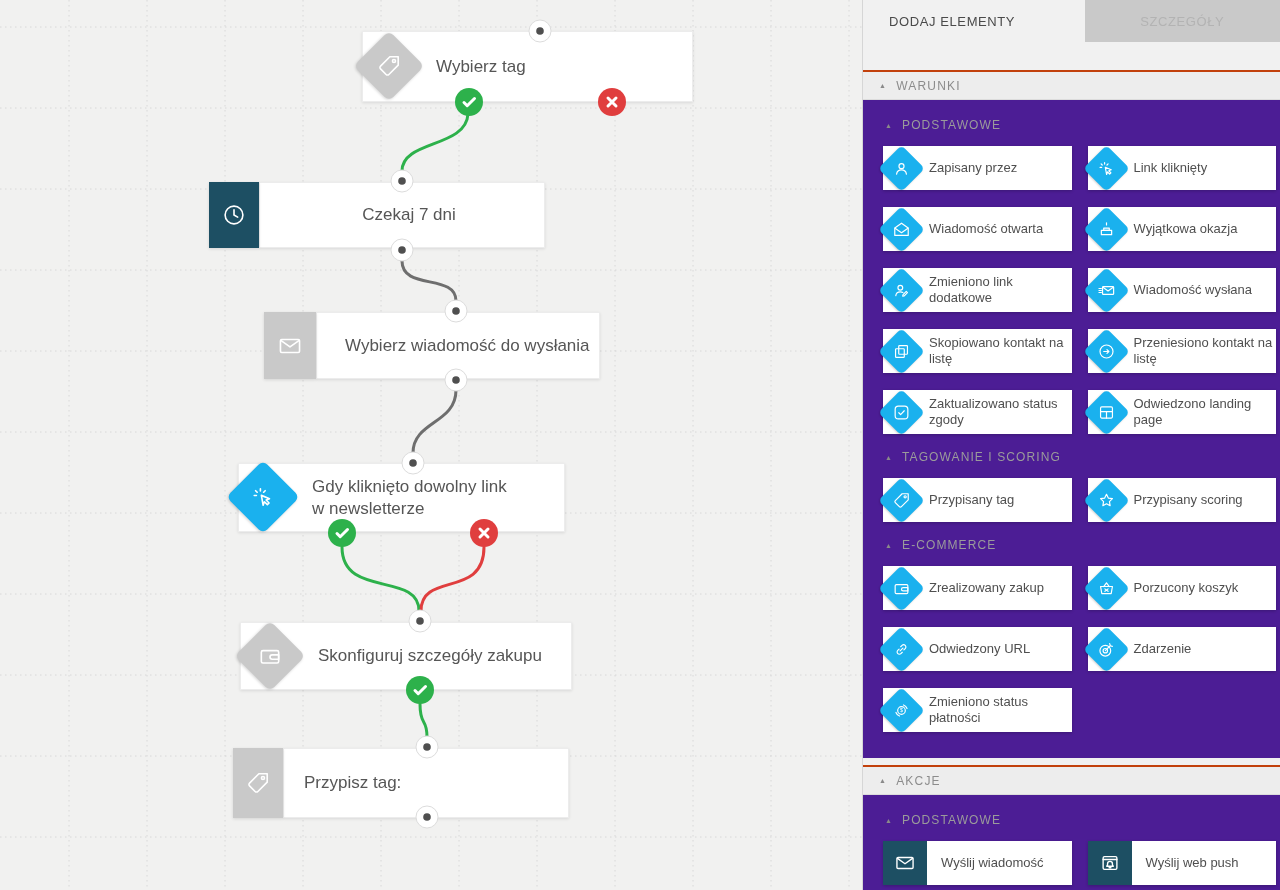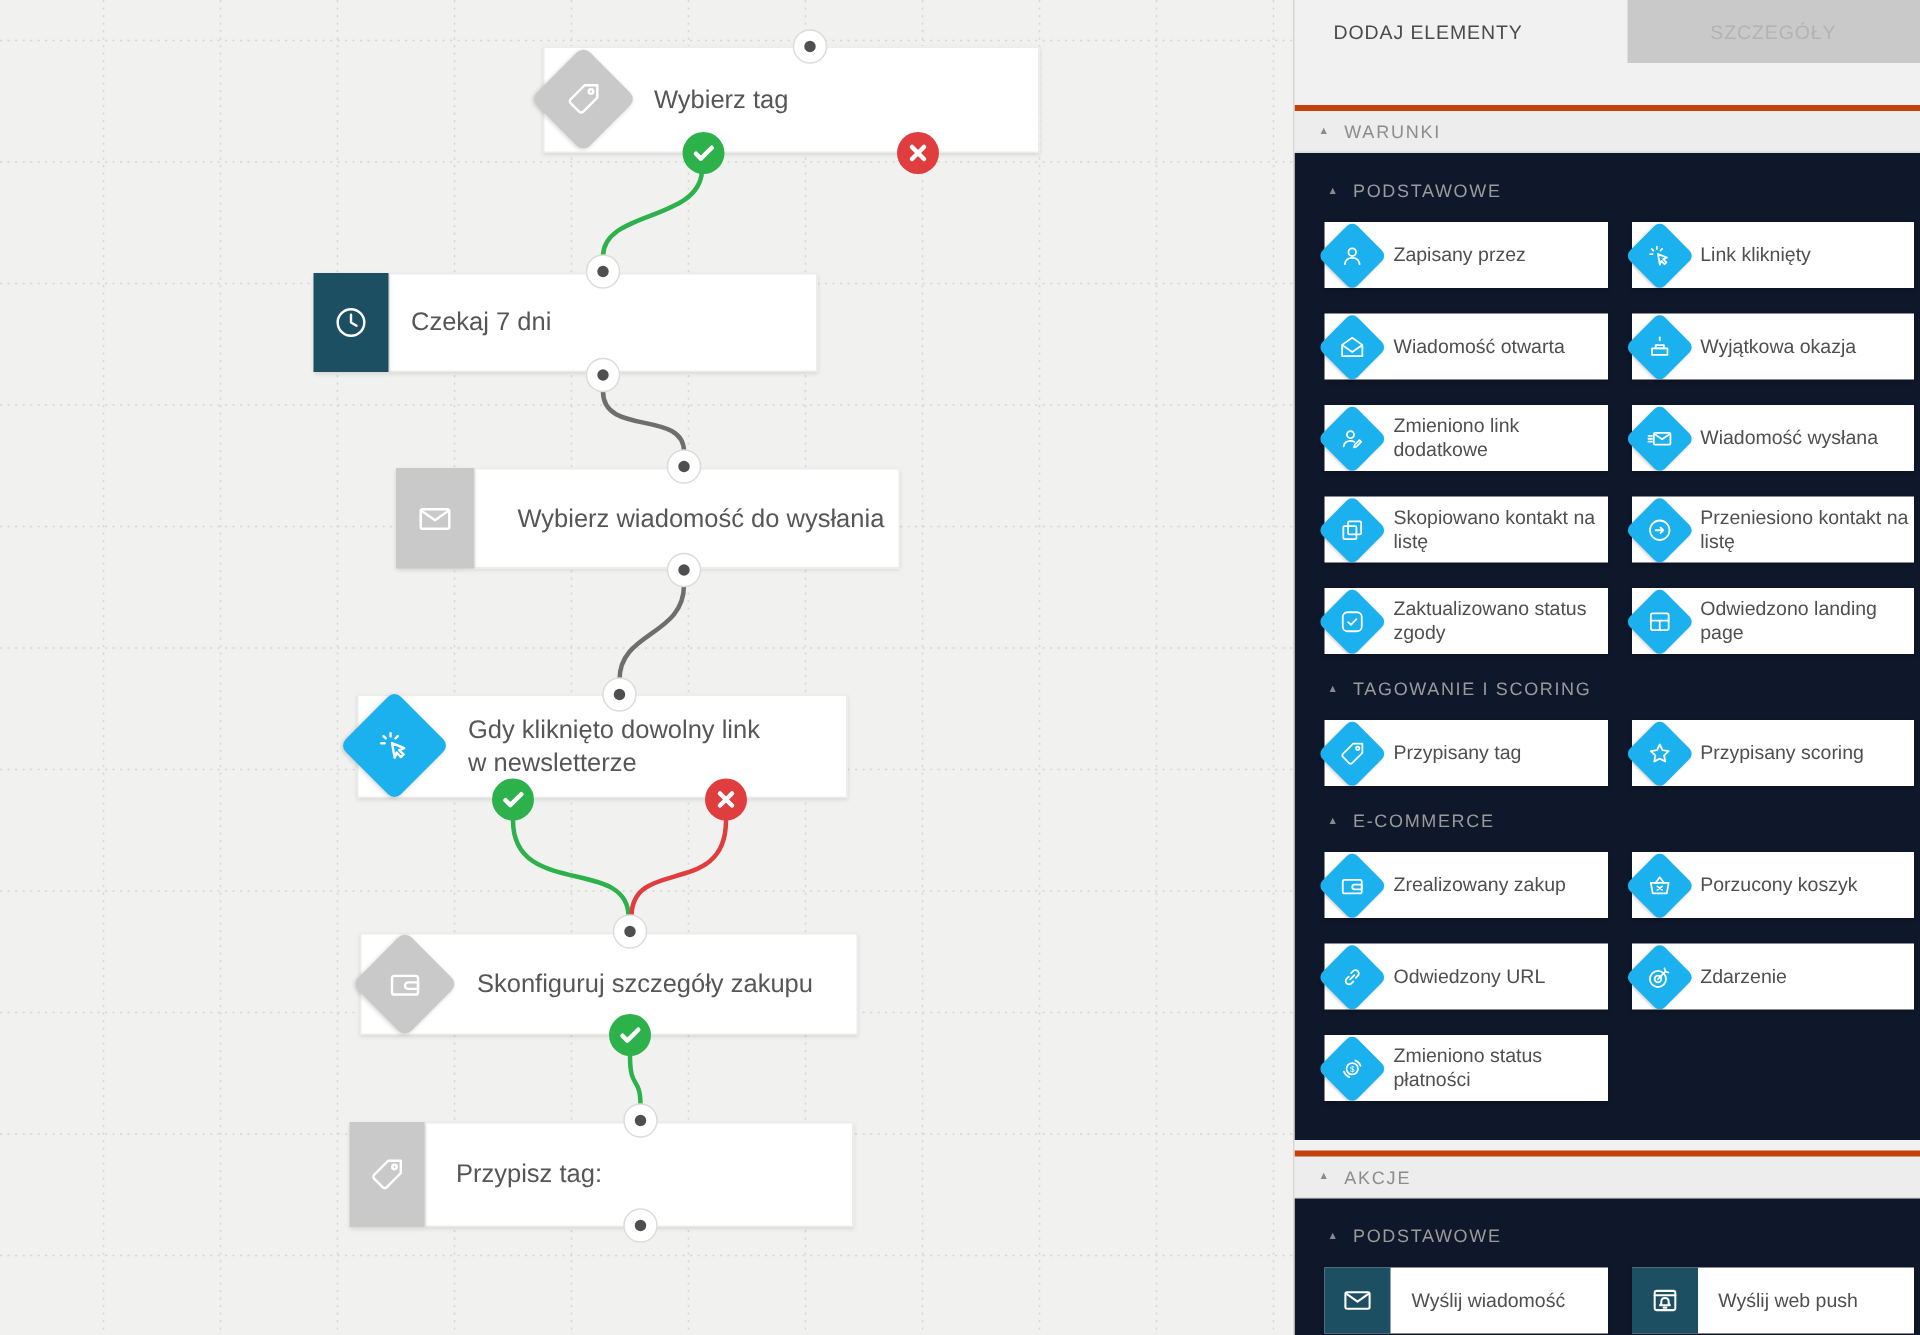--- a/index.html
+++ b/index.html
@@ -46,26 +46,26 @@
     background:var(--tab-inactive-bg,#c9c9c9);color:var(--tab-inactive-text,#b3b3b3);
     justify-content:center;padding-left:0;
   }
   #sections{display:flex;flex-direction:column;flex:1;}
   .section{display:flex;flex-direction:column;}
   .section:first-child .section-bar{margin-top:28px;}
   .section + .section{margin-top:7px;}
   .section:last-child{flex:1;}
   .section:last-child .group-panel{flex:1;}
   .section-bar{
-    height:27px;flex:none;background:#ededed;border-top:4px solid #c2410c;border-bottom:1px solid #dcdcdc;
+    height:27px;flex:none;background:#ededed;border-top:2px solid #c2410c;border-bottom:1px solid #dcdcdc;
     display:flex;align-items:center;padding-left:16px;
     font-size:12px;letter-spacing:1.2px;color:#8c8c8c;cursor:pointer;
   }
   .tri{font-size:7px;color:#8a8a8a;margin-right:9px;line-height:1;}
-  .group-panel{background:#0f172a;padding:12px 4px 26px 20px;}
+  .group-panel{background:#4c1d95;padding:12px 4px 26px 20px;}
   .sub-header{
     display:flex;align-items:center;font-size:12px;letter-spacing:1.1px;color:#9b9b9b;
     margin:6px 0 14px 2px;cursor:pointer;
   }
   .sub-header + .items{margin-top:0;}
   .items{display:grid;grid-template-columns:1fr 1fr;column-gap:16px;row-gap:17px;margin-bottom:16px;}
   .items:last-child{margin-bottom:0;}
   .item{
     position:relative;background:#fff;height:44px;box-sizing:border-box;
     box-shadow:0 1px 3px rgba(0,0,0,.22);display:flex;align-items:center;
@@ -115,21 +115,21 @@
   <div id="nodes">
       <div class="wf-node" style="left: 362px; top: 31px; width: 331px; height: 71px; padding-left: 73px;">
         <div class="wf-label">Wybierz tag</div>
       </div>
       <div class="wf-icon-diamond ic-gray" style="left: 364px; top: 41px; width: 50px; height: 50px;">
         <svg viewBox="0 0 24 24" width="26" height="26" class="glyph">
           <path d="M12.8 3.5H20.5V11.2L11.9 19.8a1.8 1.8 0 0 1-2.6 0L4.2 14.7a1.8 1.8 0 0 1 0-2.6Z"></path>
           <circle cx="16.6" cy="7.4" r="1.4"></circle>
         </svg>
       </div>
-      <div class="wf-node" style="left: 259px; top: 182px; width: 286px; height: 66px; padding-left: 14px;">
+      <div class="wf-node" style="left: 259px; top: 182px; width: 286px; height: 66px; padding-left: 14px; justify-content: center;">
         <div class="wf-label">Czekaj 7 dni</div>
       </div>
       <div class="wf-icon-square ic-dark" style="left: 209px; top: 182px; width: 50px; height: 66px;">
         <svg viewBox="0 0 24 24" width="26" height="26" class="glyph">
           <circle cx="12" cy="12" r="8.2"></circle>
           <path d="M12 7.2V12l3.4 2"></path>
         </svg>
       </div>
       <div class="wf-node" style="left: 316px; top: 312px; width: 284px; height: 67px; padding-left: 28px;">
         <div class="wf-label">Wybierz wiadomość do wysłania</div>

